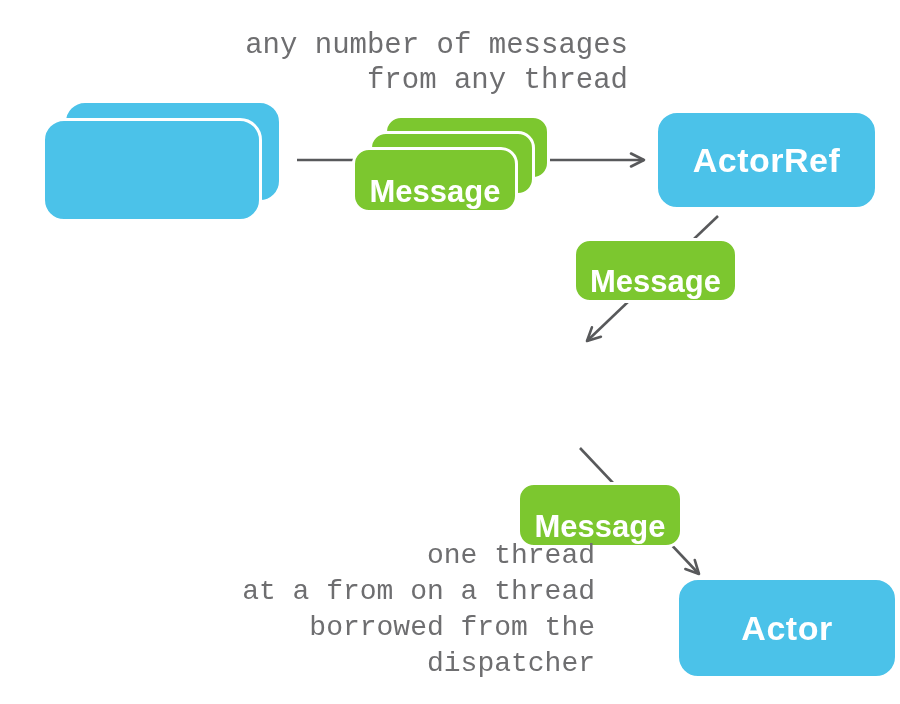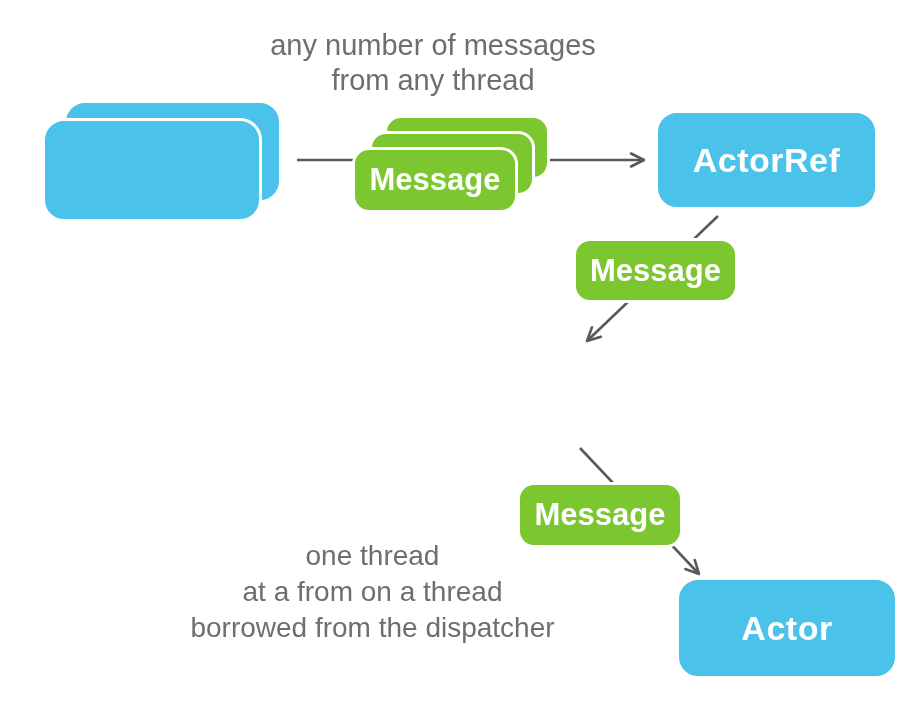--- a/index.html
+++ b/index.html
@@ -37,42 +37,43 @@
     position: absolute;
     box-sizing: border-box;
     border: 3px solid #ffffff;
     display: flex;
     align-items: center;
     justify-content: center;
     z-index: 2;
     color: var(--label-white, #ffffff);
   }
   .blue  { background: var(--box-blue, #4BC2E9);  border-radius: 22px; }
-  .green { background: var(--box-green, #7CC72F); border-radius: 17px; }
+  .green { background: var(--box-green, #7CC72F); border-radius: 17px; align-items: flex-end; }
   .big-label {
     font-size: 34px;
     font-weight: bold;
     letter-spacing: 0.5px;
   }
   .sender-label {
     font-size: 38px;
     font-style: italic;
     font-weight: normal;
   }
   .msg-label {
     font-size: 31px;
     font-weight: bold;
   }
   .note {
     position: absolute;
     z-index: 3;
     color: var(--note-gray, #6E6E70);
-    text-align: center;
+    text-align: right;
     font-size: 29px;
     line-height: 35px;
+    font-family: Liberation Mono, monospace;
   }
   #note-top    { left: 238px; top: 28px;  width: 390px; }
   #note-bottom { left: 150px; top: 538px; width: 445px; font-size: 28px; line-height: 36px; }
 
   
   #sender-back  { left: 63px;  top: 100px; width: 219px; height: 103px; }
   #sender-mid   { left: 42px;  top: 118px; width: 220px; height: 104px; }
   #sender-front { left: 22px;  top: 137px; width: 221px; height: 105px; }
 
   

